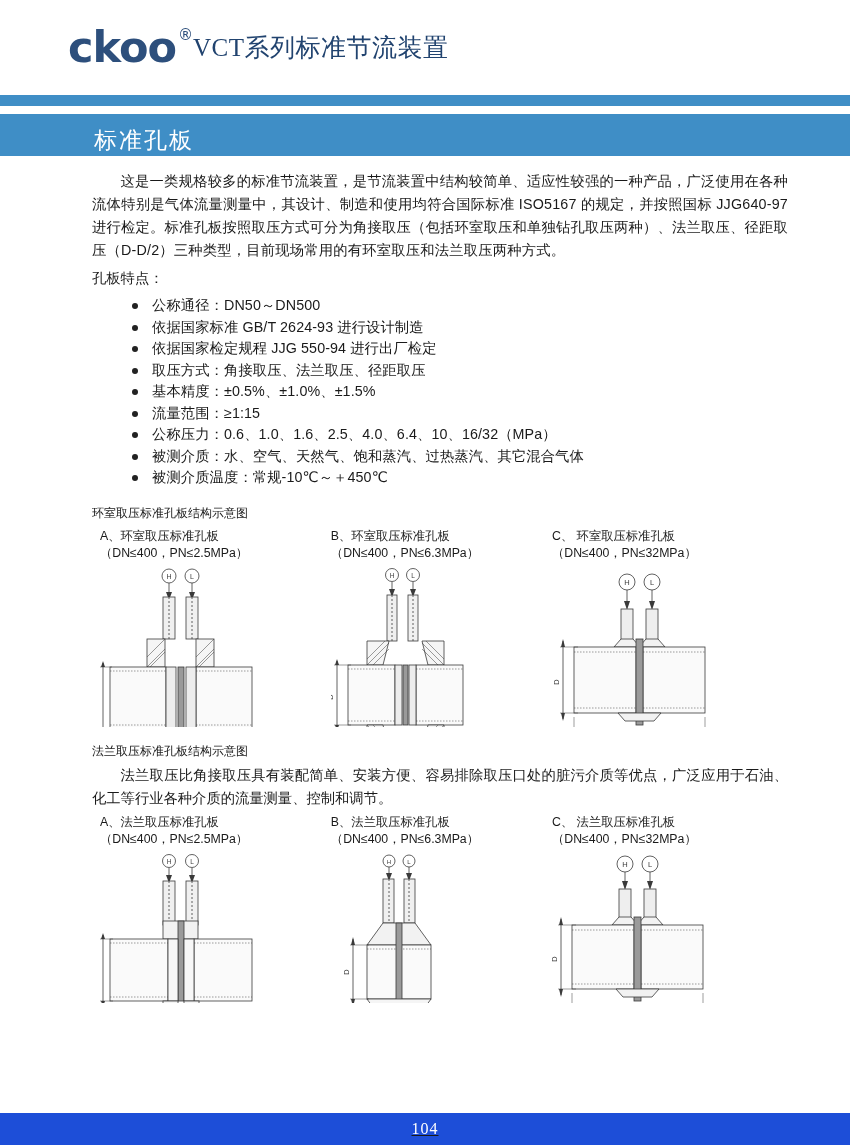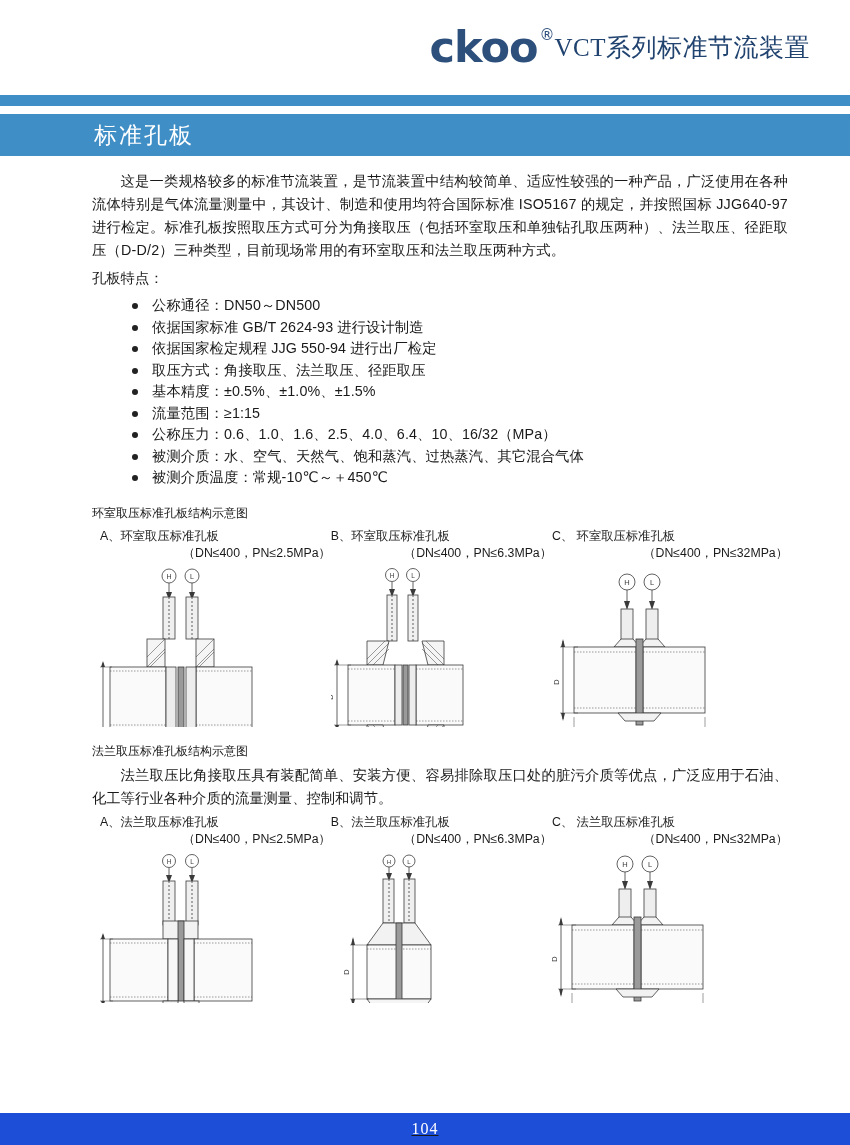--- a/index.html
+++ b/index.html
@@ -15,21 +15,21 @@
     position: relative;
     overflow: hidden;
   }
 
   
   .header {
     height: 95px;
     position: relative;
     display: flex;
     align-items: center;
-    justify-content: flex-end;
+    justify-content: flex-start;
     padding: 0 22px 0 68px;
     box-sizing: border-box;
   }
   .logo-wrap {
     display: flex;
     align-items: flex-start;
     line-height: 1;
   }
   .logo-text {
     font-family: "DejaVu Sans", sans-serif;
@@ -64,21 +64,21 @@
   .band-gap {
     width: 100%;
     height: 8px;
     background: #ffffff;
   }
   .section-bar {
     width: 100%;
     height: 42px;
     background: #3f8ec6;
     display: flex;
-    align-items: center;
+    align-items: flex-end;
     box-sizing: border-box;
     padding-left: 94px;
   }
   .section-bar-title {
     color: #ffffff;
     font-size: 23px;
     font-weight: normal;
     letter-spacing: 2px;
   }
 
@@ -146,21 +146,21 @@
   .diag-col { position: relative; }
   .diag-col.c1 { width: 238px; }
   .diag-col.c2 { width: 228px; }
   .diag-col.c3 { width: 240px; }
   .diag-cap {
     font-size: 12.3px;
     line-height: 17.5px;
     color: #1a1a1a;
     white-space: nowrap;
   }
-  .diag-cap .l2 { display: block; text-align: right; }
+  .diag-cap .l2 { display: block; }
   .diag-svg { display: block; margin-top: 4px; }
 
   
   .footer {
     position: absolute;
     left: 0;
     bottom: 0;
     width: 100%;
     height: 32px;
     background: #1d4ed8;

